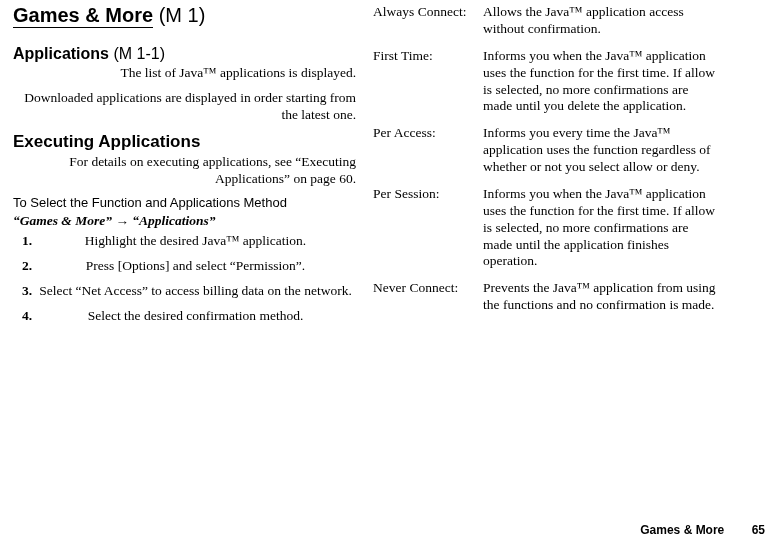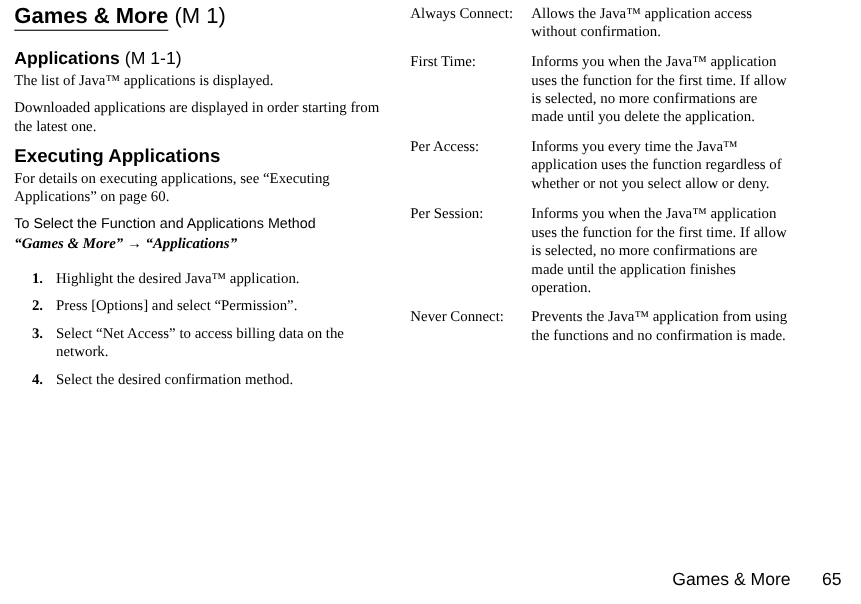--- a/index.html
+++ b/index.html
@@ -51,44 +51,46 @@
       font-size: 16px;
       margin: 0 0 0px 0;
     }
     .section-tag {
       font-family: Arial, Helvetica, sans-serif;
       font-weight: normal;
     }
     p.body {
       margin: 2px 0 8px 0;
       line-height: 1.25;
+      text-align: right;
     }
     h3.subhead {
       font-family: Arial, Helvetica, sans-serif;
       font-weight: bold;
       font-size: 17px;
       margin: 3px 0 0 0;
     }
     h4.runin {
       font-family: Arial, Helvetica, sans-serif;
       font-weight: normal;
       font-size: 13px;
       margin: 6px 0 0px 0;
     }
     p.path {
       font-family: "Times New Roman", Times, serif;
       font-style: italic;
       font-weight: bold;
       margin: 3px 0 4px 0;
     }
     ol.steps {
-      margin: 16px;
+      margin: 4px;
       padding-left: 22px;
       list-style: none;
       counter-reset: step;
+      text-align: center;
     }
     ol.steps > li {
       counter-increment: step;
       position: relative;
       margin-bottom: 8px;
       line-height: 1.25;
     }
     ol.steps > li::before {
       content: counter(step) ".";
       font-weight: bold;
@@ -108,22 +110,22 @@
     table.defs td.term {
       white-space: nowrap;
       width: 108px;
       padding-right: 2px;
     }
     .footer {
       position: absolute;
       bottom: 12px;
       right: 18px;
       font-family: Arial, Helvetica, sans-serif;
-      font-weight: normal;
-      font-size: 16px;
+      font-weight: bold;
+      font-size: 12px;
     }
     .footer .pagenum {
       margin-left: 24px;
     }
     .arrow {
       font-style: normal;
       font-weight: normal;
     }
   </style>
 </head>

